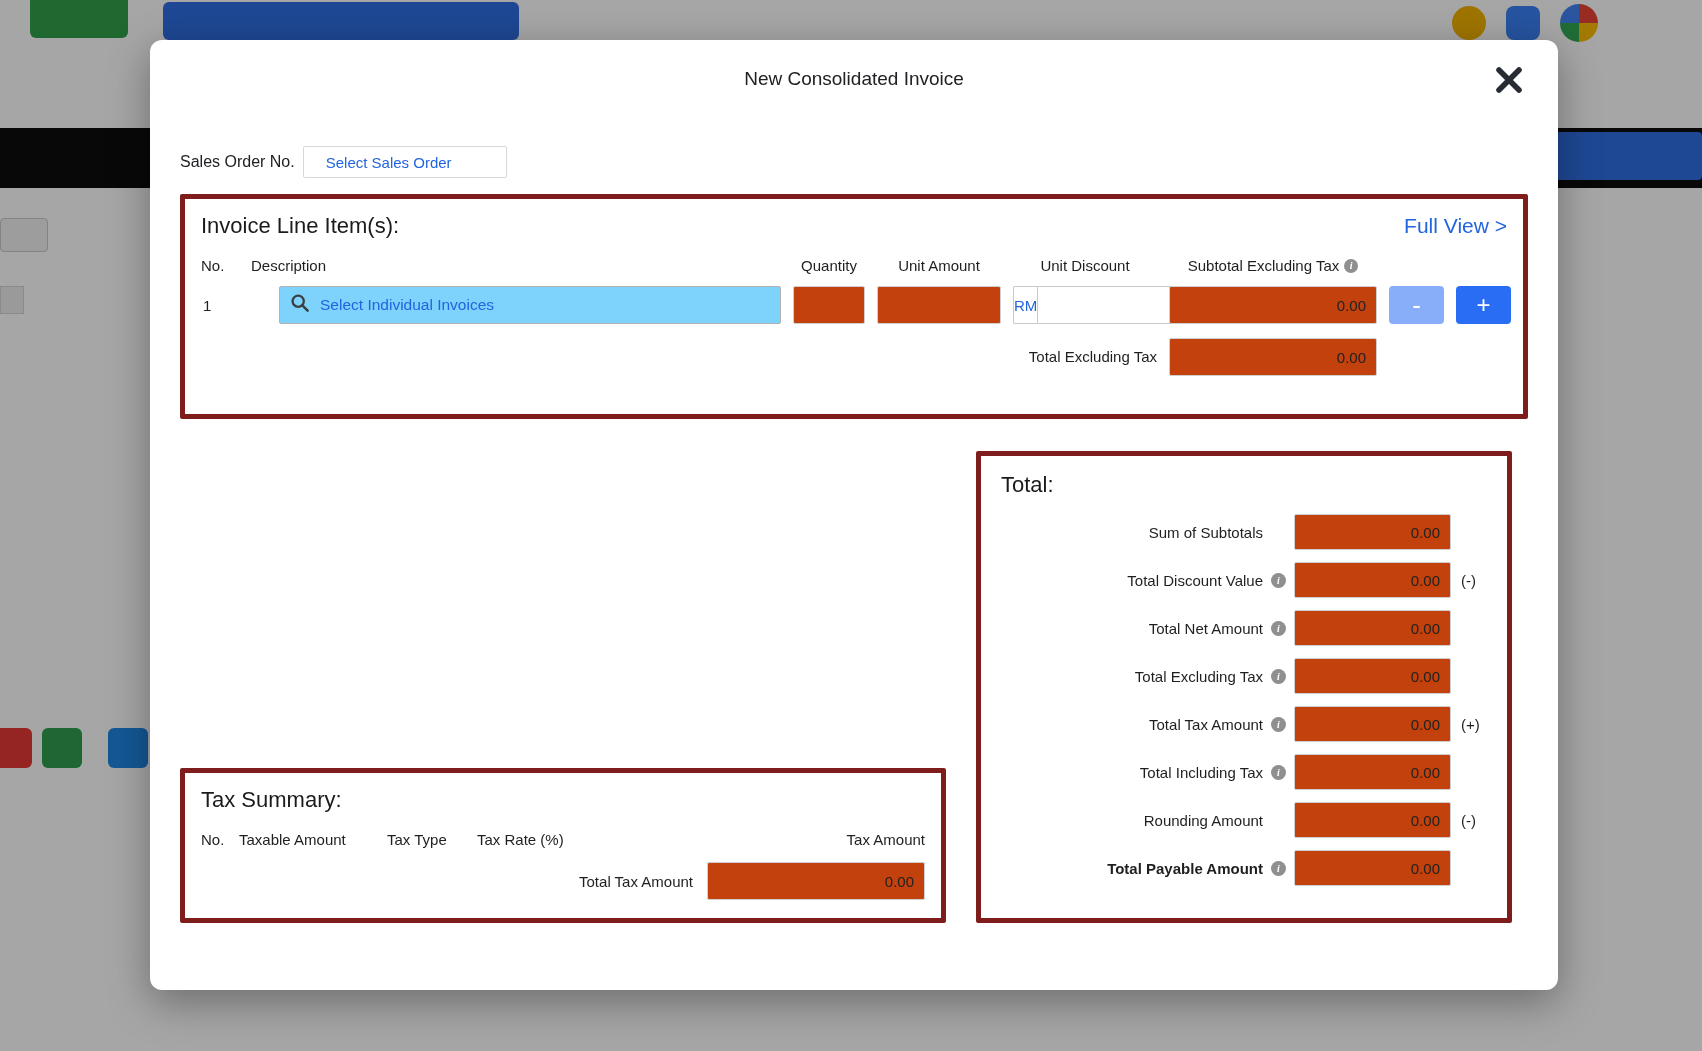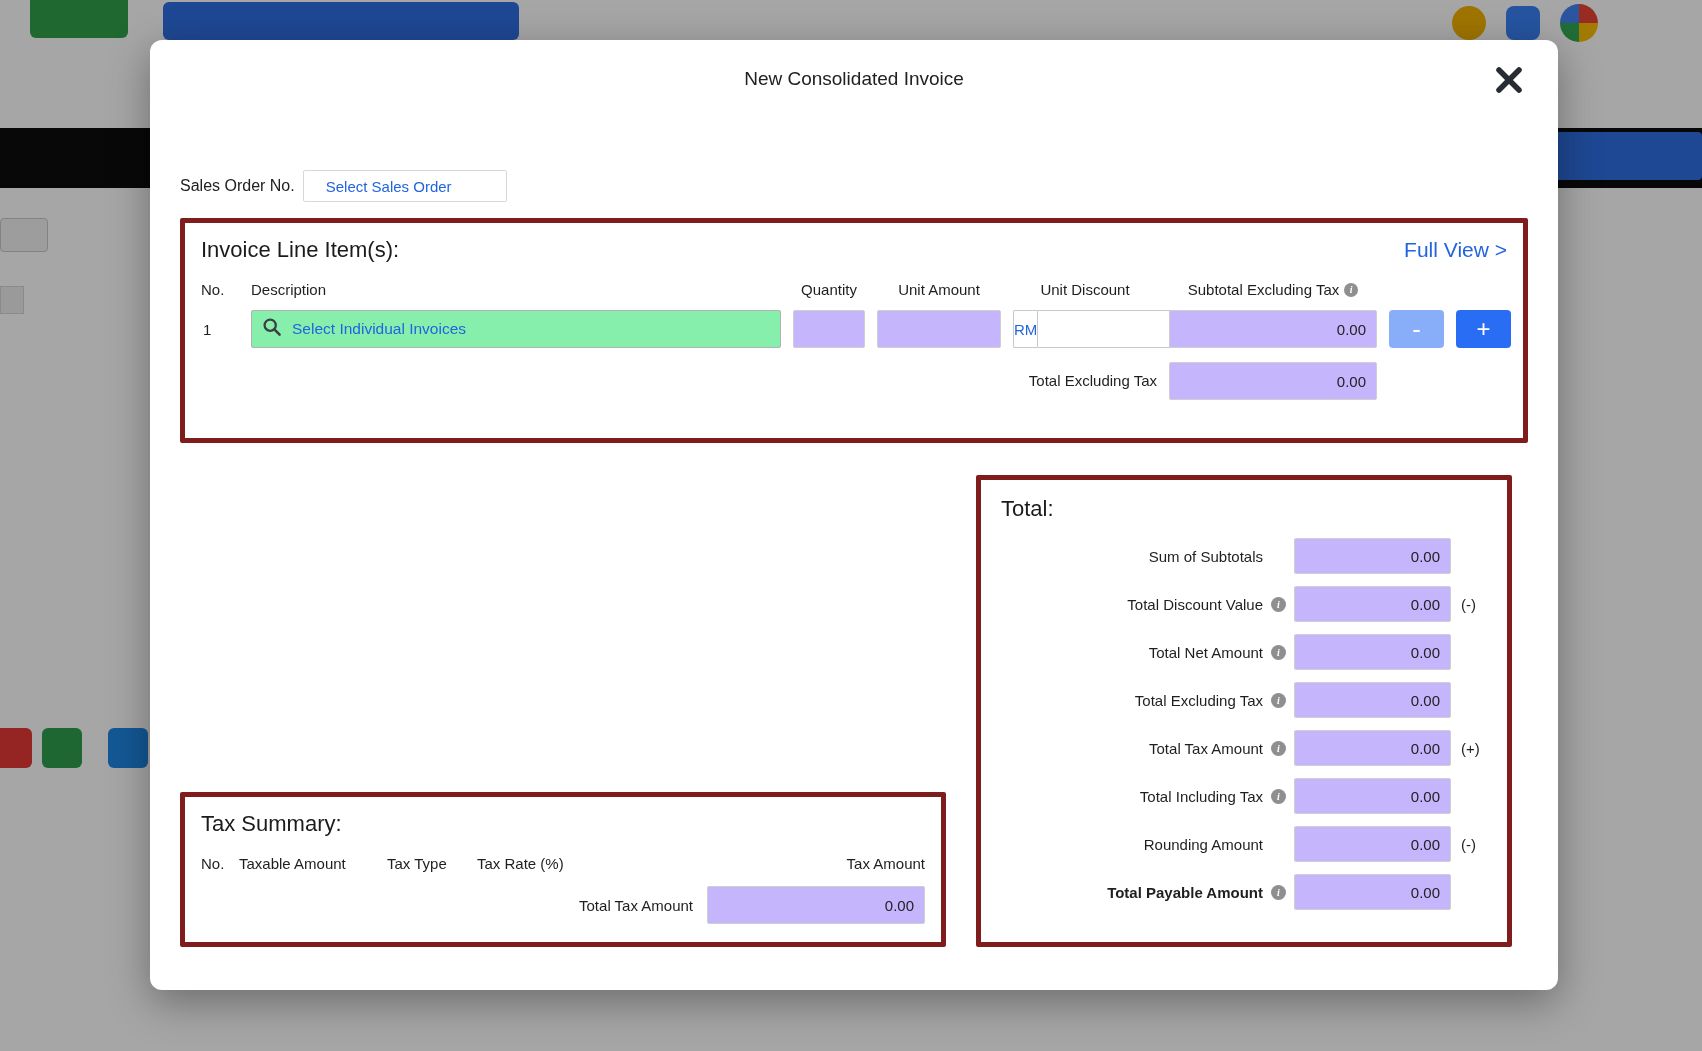--- a/index.html
+++ b/index.html
@@ -36,45 +36,45 @@
     position:absolute; z-index:2;
     left:150px; top:40px; width:1408px; height:950px;
     background:#fff; border-radius:12px;
     box-shadow:0 12px 42px rgba(0,0,0,0.35);
     padding:28px 30px 0 30px;
   }
   .modal-title { text-align:center; font-size:19px; font-weight:500; color:#202124; }
   .close-btn { position:absolute; top:24px; right:32px; width:34px; height:34px; cursor:pointer;
                display:flex; align-items:center; justify-content:center; background:none; border:none; }
 
-  .sales-row { margin-top:80px; display:flex; align-items:center; }
+  .sales-row { margin-top:56px; display:flex; align-items:center; }
   .sales-label { font-size:16px; color:#202124; }
   .sales-input { margin-left:8px; width:204px; height:32px; border:1px solid #d8d8d8; border-radius:2px;
                  padding:0 22px; font-size:15px; font-family:"Liberation Sans",sans-serif; color:#2264e0; outline:none; }
   .sales-input::placeholder { color:#2264e0; opacity:1; }
 
   .section-box { border:5px solid #7f1d1d; border-radius:2px; }
   .li-box { margin-top:16px; padding:14px 16px 38px 16px; }
   .li-head-row { display:flex; justify-content:space-between; align-items:center; }
   .section-heading { font-size:22px; color:#1b1b1b; font-weight:400; }
   .full-view { font-size:21px; color:#2264e0; font-weight:500; text-decoration:none; cursor:pointer; }
 
   .li-grid { display:grid; grid-template-columns:38px 530px 72px 124px 144px 208px 55px 55px;
              column-gap:12px; align-items:center; }
   .li-headers { margin-top:18px; margin-bottom:12px; font-size:15px; color:#1f1f1f; }
   .hc { white-space:nowrap; }
   .hc-center { text-align:center; }
   .hc-sub { display:flex; align-items:center; justify-content:center; gap:5px; }
 
-  .field { height:38px; background:#c4b5fd; border:1px solid #cfcfcf; border-radius:2px;
+  .field { height:38px; background:#c2410c; border:1px solid #cfcfcf; border-radius:2px;
            display:flex; align-items:center; justify-content:flex-end; padding-right:10px;
            font-size:15px; color:#222; }
 
   .desc-box { height:38px; border:1px solid #b2b2b2; border-radius:2px; display:flex; align-items:center;
-              gap:10px; padding:0 10px; cursor:pointer; background:#86efac; }
+              gap:10px; padding:0 10px; cursor:pointer; background:#7dd3fc;margin-left:28px; }
   .desc-text { color:#2264e0; font-size:15.5px; }
 
   .discount-cell { display:flex; height:38px; }
   .rm-box { width:38px; border:1px solid #c9c9c9; border-right:none; border-radius:2px 0 0 2px;
             display:flex; align-items:center; justify-content:center; color:#2264e0; font-size:15px; background:#fff; }
   .discount-input { flex:1; border:1px solid #c9c9c9; border-radius:0 2px 2px 0; background:#fff;
                     font-size:15px; text-align:right; padding-right:8px; outline:none; font-family:"Liberation Sans",sans-serif; }
 
   .row-btn { height:38px; width:55px; border:none; border-radius:4px; background:#2a6df5; color:#fff;
              font-size:24px; line-height:1; cursor:pointer; display:flex; align-items:center; justify-content:center; }

